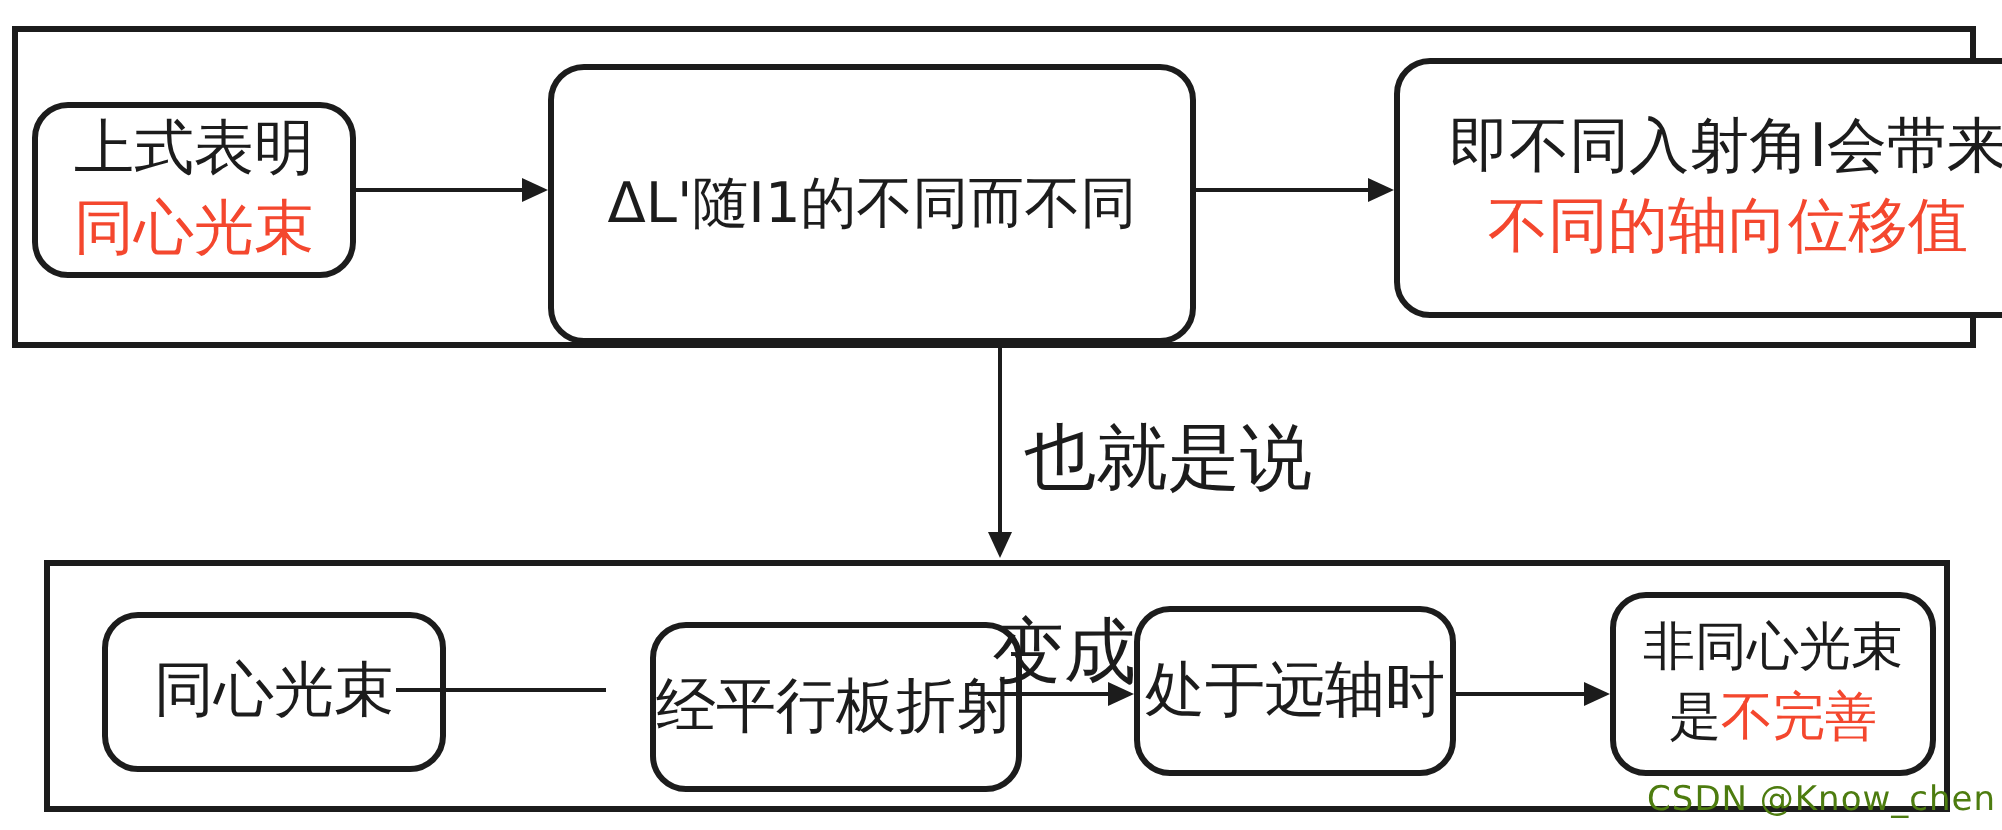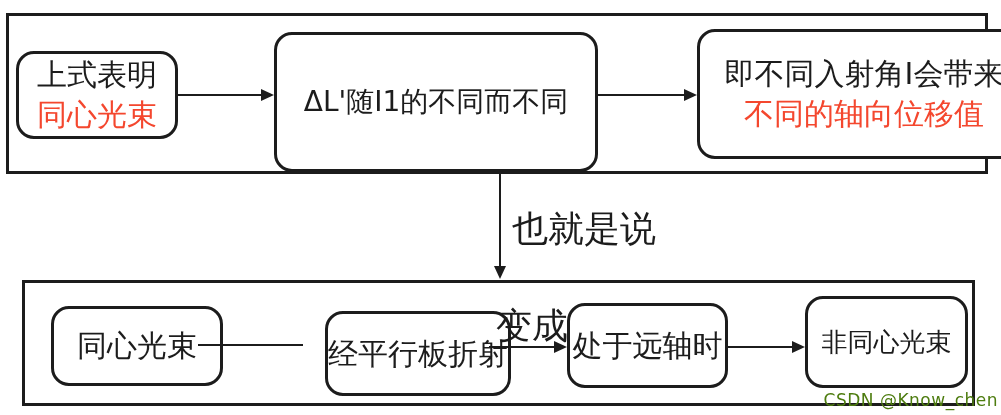--- a/index.html
+++ b/index.html
@@ -125,17 +125,18 @@
 
   <div class="rbox" style="left:567px; top:303px; width:161px; height:85px;">
     <div class="t">处于远轴时</div>
   </div>
 
   <div class="hline" style="left:728px; top:346px; width:64px;"></div>
   <div class="head-right" style="left:792px; top:341px;"></div>
 
   <div class="rbox" style="left:805px; top:296px; width:163px; height:92px;">
     <div class="t t-sm">非同心光束</div>
+    <div class="t t-sm"><span>是</span><span class="red">不完善</span></div>
   </div>
 
   <div class="watermark">CSDN @Know_chen</div>
 
 </div>
 
 </body></html>

